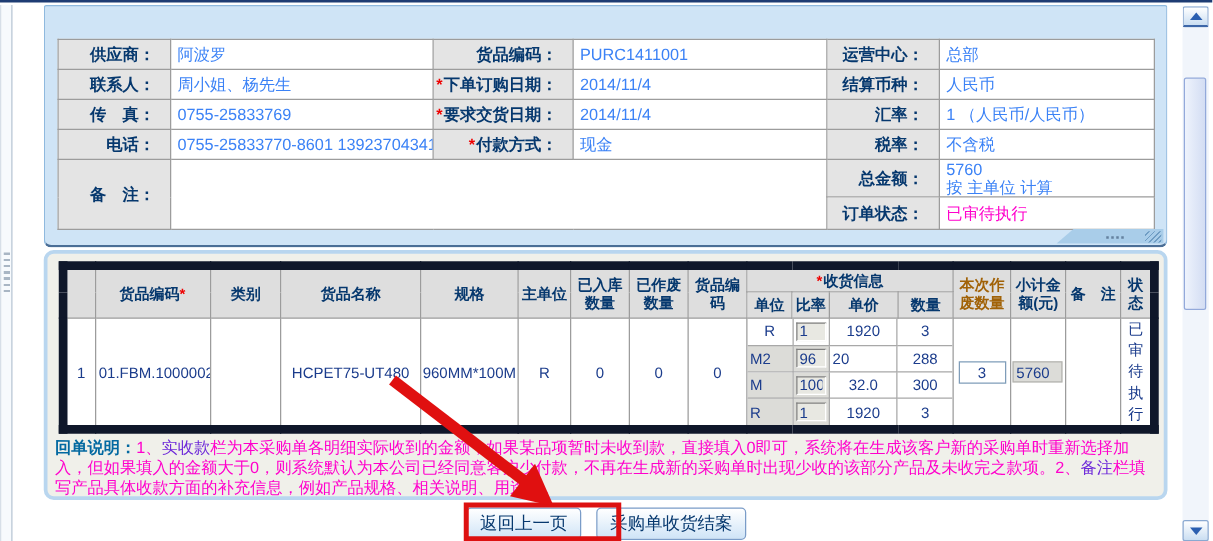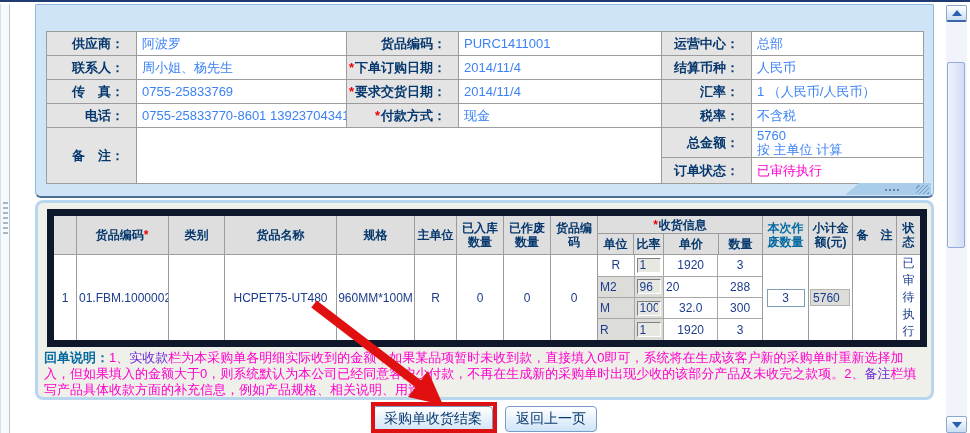--- a/index.html
+++ b/index.html
@@ -53,21 +53,21 @@
   .val { background:#ffffff; color:#3b82f6; text-align:left; padding-left:5px; white-space:nowrap; }
   .req { color:#ee0000; font-weight:bold; margin-right:1px; }
   .status-text { color:#ff00cc; }
   .total-cell div { line-height:14px; }
 
   
   .detail-table { margin:6px 0 0 9px; width:880px; border-collapse:collapse; table-layout:fixed;
     font-size:12px; background:#fff; border:7px solid #0f172a; }
   .detail-table th, .detail-table td { border:1px solid #9c9c9c; overflow:hidden; }
   .detail-table th { background:#dedede; color:#06386e; font-weight:bold; height:21px; padding:1px; line-height:14px; }
-  .detail-table th.blue { color:#0369a1; }
+  .detail-table th.blue { color:#a16207; }
   .detail-table td { color:#1b3c8c; text-align:center; vertical-align:middle; height:66px; }
   .recv-wrap { padding:0 !important; height:66px; }
   .recv-table { width:100%; height:100%; border-collapse:collapse; table-layout:fixed; }
   .recv-table td { border:1px solid #a8a8a8; height:16px; font-size:12px; color:#1b3c8c; padding:0 2px; }
   .recv-table tr:first-child td { border-top:none; }
   .recv-table tr:last-child td { border-bottom:none; }
   .recv-table td:first-child { border-left:none; }
   .recv-table td:last-child { border-right:none; }
   .recv-table tr.grey td.gcell { background:#dcdcd8; text-align:left; }
   .ratio-box { width:100%; height:15px; background:#e8e8e2; border:1px solid; border-color:#808080 #ffffff #ffffff #808080;
@@ -265,22 +265,22 @@
       </tr>
     </tbody>
       </table>
 
     <div class="note">
       <span class="note-label">回单说明：</span><span>1、</span><span class="kw">实收款</span><span>栏为本采购单各明细实际收到的金额，如果某品项暂时未收到款，直接填入0即可，系统将在生成该客户新的采购单时重新选择加入，但如果填入的金额大于0，则系统默认为本公司已经同意客户少付款，不再在生成新的采购单时出现少收的该部分产品及未收完之款项。2、</span><span class="kw">备注</span><span>栏填写产品具体收款方面的补充信息，例如产品规格、相关说明、用途等。</span>
     </div>
   </div>
 
   <div class="actions">
+    <button class="btn">返回上一页</button>
     <button class="btn">采购单收货结案</button>
-    <button class="btn">返回上一页</button>
   </div>
 
   <div class="red-box"></div>
   <svg class="arrow-overlay" width="970" height="433" viewBox="0 0 970 433">
     <line x1="314" y1="302" x2="421" y2="384" stroke="#e01010" stroke-width="9"></line>
     <polygon points="443,403 408,395 428,369" fill="#e01010"></polygon>
   </svg>
 
   <div class="scrollbar">
     <div class="sb-btn up">

